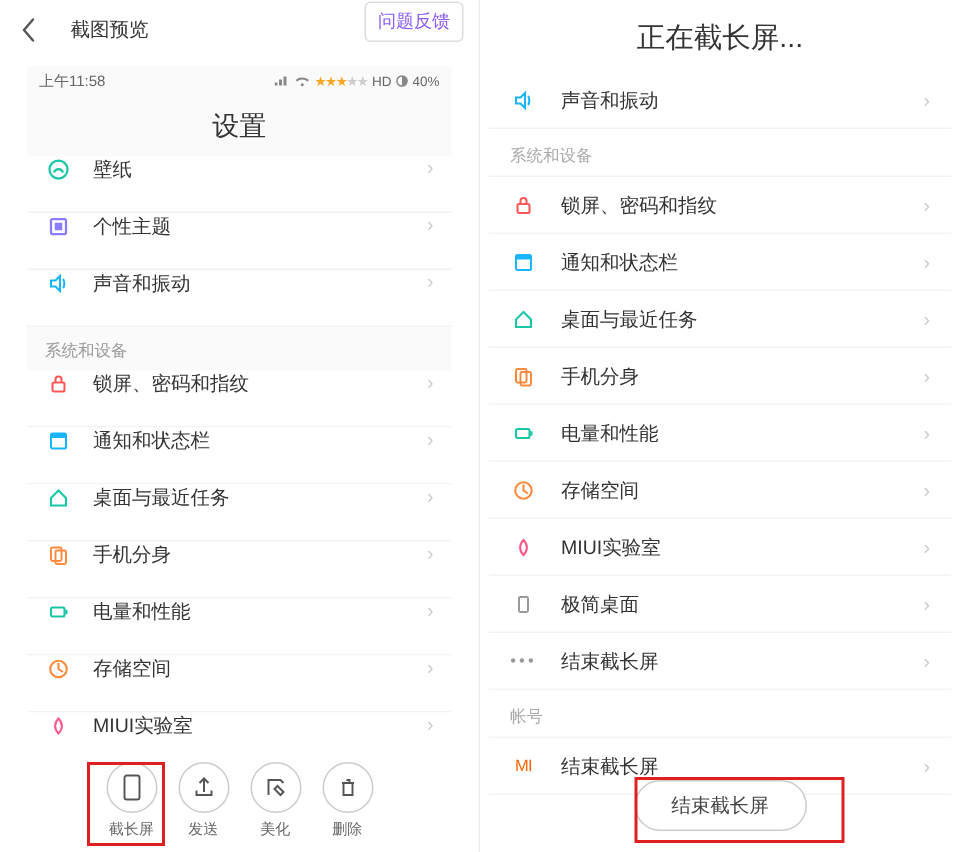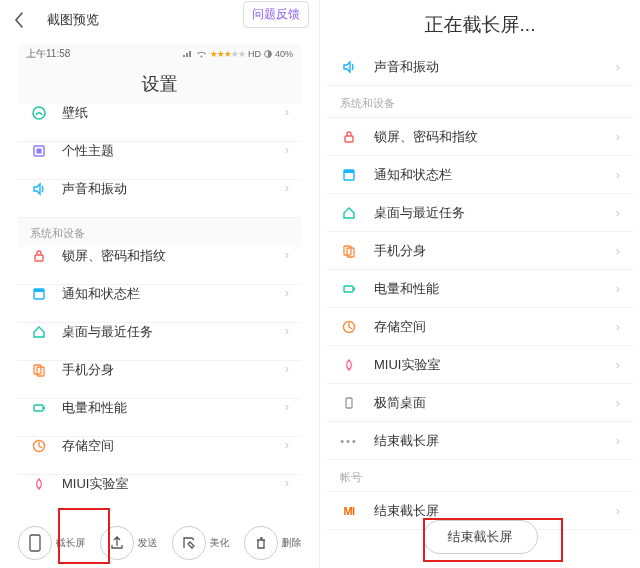--- a/index.html
+++ b/index.html
@@ -19,37 +19,37 @@
 .stars .grey{color:#ccc}
 .sbar{font-size:9px}
 .scr-title{text-align:center;font-size:18px;color:#333;padding:8px 0;background:#fafafa}
 .list{background:#fff}
 .row{display:flex;height:38px;padding:0 12px;border-bottom:1px solid #f2f2f2;background:#fff}
 .row .ico{width:18px;height:18px;margin-right:14px;display:flex;align-items:center;justify-content:center}
 .row .lbl{flex:1;font-size:13px;color:#333}
 .row .chev{color:#ccc;font-size:13px}
 .sect{font-size:11px;color:#999;padding:8px 12px 6px;background:#fafafa}
 .toolbar{position:absolute;left:0;right:0;bottom:8px;display:flex;justify-content:center;gap:14px}
-.tbtn{display:flex;flex-direction:row;align-items:center;gap:4px}
+.tbtn{display:flex;flex-direction:column;align-items:center;gap:4px}
 .tcircle{width:34px;height:34px;border:1px solid #ccc;border-radius:50%;display:flex;align-items:center;justify-content:center;color:#555;background:#fff}
 .tcap{font-size:10px;color:#666}
 .hl{position:absolute;border:2px solid #e02020;pointer-events:none}
 .hl1{left:58px;bottom:4px;width:52px;height:56px}
 .r-hdr{text-align:center;font-size:19px;padding:12px 0 10px;color:#333}
 .r-list{padding:0 6px}
 .r-row{display:flex;align-items:center;height:38px;padding:0 14px;border-bottom:1px solid #f3f3f3}
 .r-row .ico{width:18px;height:18px;margin-right:16px;display:flex;align-items:center;justify-content:center}
 .r-row .lbl{flex:1;font-size:13px;color:#333}
 .r-row .chev{color:#ccc;font-size:13px}
 .r-sect{font-size:11px;color:#aaa;padding:10px 14px 6px;border-bottom:1px solid #f3f3f3}
 .end-wrap{position:absolute;left:0;right:0;bottom:14px;display:flex;justify-content:center}
 .end-btn{border:1px solid #ccc;border-radius:20px;padding:7px 24px;font-size:13px;color:#444;background:#fff}
 .hl2{left:103px;bottom:6px;width:140px;height:44px}
 svg{display:block}
-.mi{color:#ff6700;font-weight:700;font-size:11px;letter-spacing:-0.5px}
+.mi{color:#ff6700;font-weight:400;font-size:11px;letter-spacing:-0.5px}
 .dots{color:#999;letter-spacing:2px;font-size:11px}
 </style>
 </head>
 <body>
 
 <div class="wrap">
   <div class="pane pane-left">
     <div class="hdr">
       <span class="back">
         <svg width="10" height="16" viewBox="0 0 10 16">

